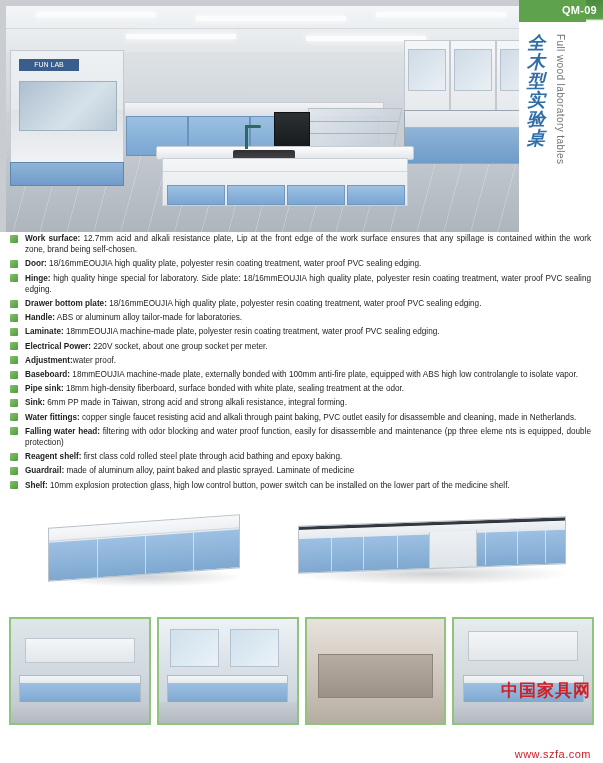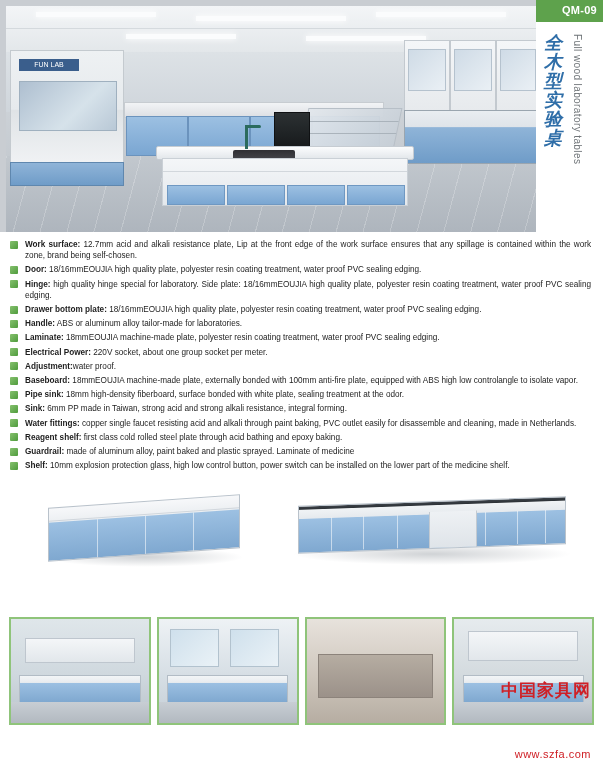--- a/index.html
+++ b/index.html
@@ -160,21 +160,21 @@
   }
   .monitor {
     position: absolute; left: 118px; top: -34px; width: 34px; height: 34px;
     background: linear-gradient(to bottom, #2c3133, #171a1c);
     border: 1px solid #0f1113;
   }
   
   .hero-tab {
     position: absolute;
     right: 0; top: 0;
-    width: 67px; height: 232px;
+    width: 84px; height: 232px;
     background: linear-gradient(to bottom, #4a8a3f 0%, #5ea24c 8%, #ffffff 9%, #ffffff 100%);
   }
   .hero-tab .code {
     position: absolute; right: 6px; top: 4px;
     color: #ffffff; font-size: 11px; font-weight: bold; letter-spacing: .3px;
   }
   .hero-tab .green-band {
     position: absolute; left: 0; top: 0; width: 67px; height: 22px;
     background: #5ea24c;
   }
@@ -190,21 +190,21 @@
     left: 36px; top: 34px;
     font-size: 10px; color: #6f7478;
     writing-mode: vertical-rl;
     letter-spacing: .4px;
     white-space: nowrap;
   }
 
   
   .specs {
     position: relative;
-    margin: 7px 0 0 0;
+    margin: 1px 0 0 0;
     padding: 0 12px 0 9px;
   }
   .spec {
     position: relative;
     padding-left: 16px;
     margin-bottom: 3px;
     font-size: 8.2px;
     line-height: 11.2px;
     color: #1d1d1d;
     text-align: justify;
@@ -465,20 +465,24 @@
     <div class="spec">
       <span class="bullet"></span>
       <b>Sink:</b><span> 6mm PP made in Taiwan, strong acid and strong alkali resistance, integral forming.</span>
     </div>
 
     <div class="spec">
       <span class="bullet"></span>
       <b>Water fittings:</b><span> copper single faucet resisting acid and alkali through paint baking, PVC outlet easily for disassemble and cleaning, made in Netherlands.</span>
     </div>
 
+    <div class="spec">
+      <span class="bullet"></span>
+      <b>Falling water head:</b><span> filtering with odor blocking and water proof function, easily for disassemble and maintenance (pp three eleme nts is equipped, double protection)</span>
+    </div>
 
     <div class="spec">
       <span class="bullet"></span>
       <b>Reagent shelf:</b><span> first class cold rolled steel plate through acid bathing and epoxy baking.</span>
     </div>
 
     <div class="spec">
       <span class="bullet"></span>
       <b>Guardrail:</b><span> made of aluminum alloy, paint baked and plastic sprayed. Laminate of medicine</span>
     </div>

